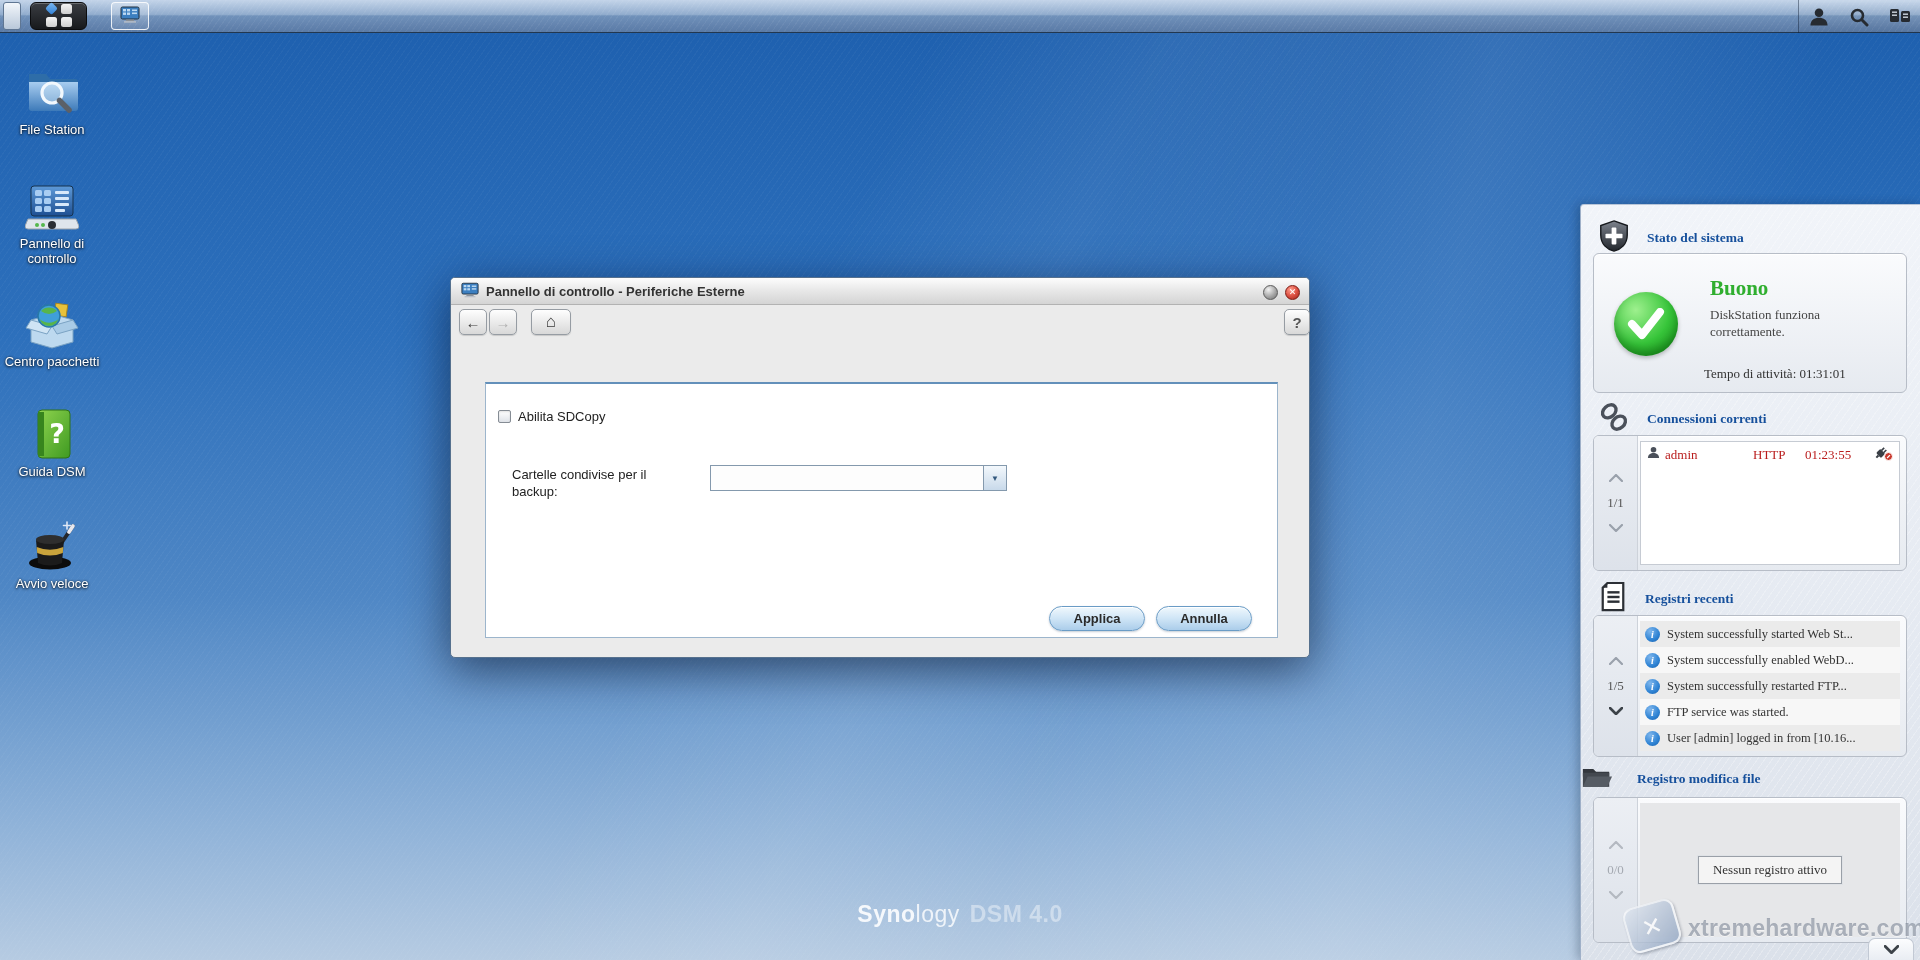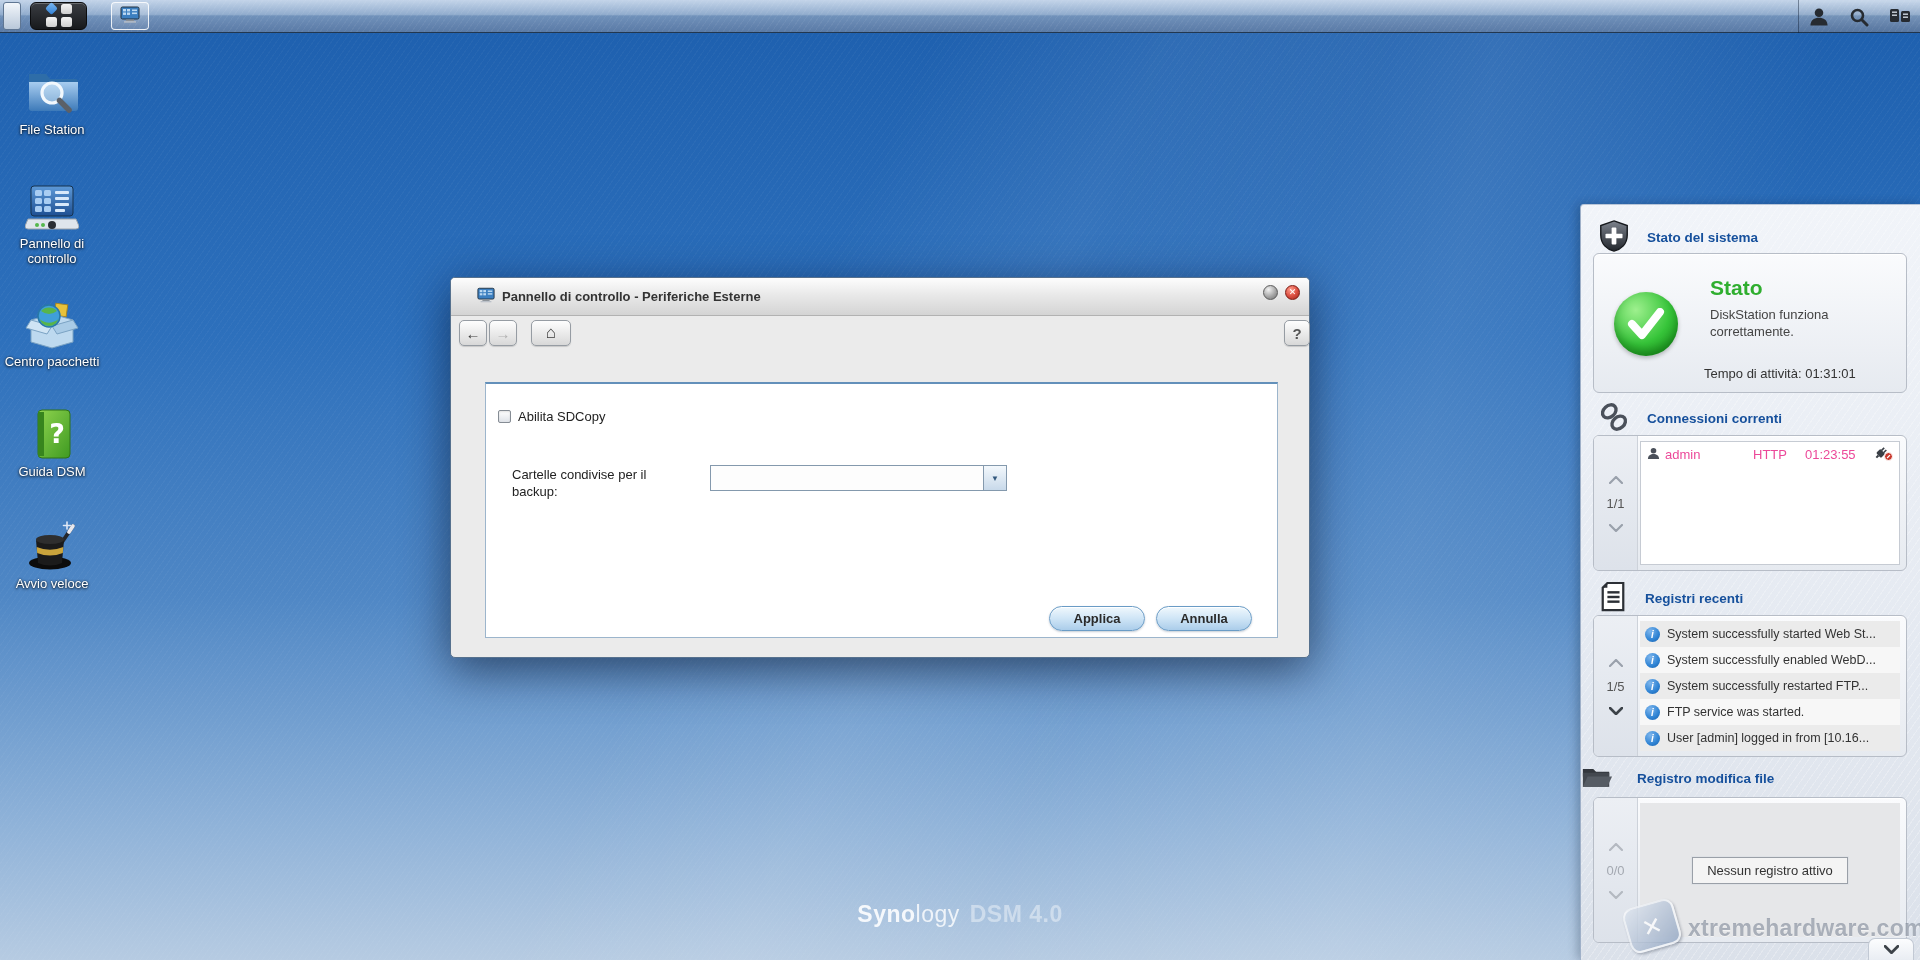--- a/index.html
+++ b/index.html
@@ -40,23 +40,23 @@
 
   
   .dicon { position:absolute; left:4px; width:96px; text-align:center; cursor:pointer; }
   .dicon .art { display:flex; justify-content:center; }
   .dicon .lbl { margin-top:4px; color:#fff; text-shadow:0 1px 3px rgba(0,0,0,0.85), 0 0 2px rgba(0,0,0,0.5); line-height:15px; }
 
   
   .win { position:absolute; left:450px; top:277px; width:860px; height:381px;
     background:#ebebeb; border:1px solid #56718e; border-radius:5px;
     box-shadow:0 12px 45px rgba(0,10,30,0.55); z-index:40; }
-  .win-titlebar { position:relative; height:38px; border-radius:4px 4px 0 0;
+  .win-titlebar { position:relative; height:27px; border-radius:4px 4px 0 0;
     background:linear-gradient(180deg,#fdfdfd 0%, #e9e9e9 45%, #d4d4d4 100%);
-    border-bottom:1px solid #b2b2b2; display:flex; align-items:center; padding:0 26px; }
+    border-bottom:1px solid #b2b2b2; display:flex; align-items:center; padding:0 10px; }
   .win-title { font-weight:bold; color:#333; margin-left:7px; }
   .sphere { position:absolute; top:7px; width:15px; height:15px; border-radius:50%; cursor:pointer; }
   .sphere.gray { left:812px; background:radial-gradient(circle at 35% 28%, #f2f2f2, #a6a6a6 55%, #6e6e6e); border:1px solid #5c5c5c; }
   .sphere.red { left:834px; background:radial-gradient(circle at 35% 28%, #ff9d8d, #dd5244 50%, #9e2218); border:1px solid #7e1a12;
     color:#fff; font-size:9px; font-weight:bold; text-align:center; line-height:13px; }
   .win-toolbar { position:relative; height:40px; }
   .nav-btn { position:absolute; top:4px; height:26px; border:1px solid #969ca3; border-radius:5px;
     background:linear-gradient(180deg,#fefefe,#d8d8d8); display:flex; align-items:center; justify-content:center;
     font-size:15px; font-weight:bold; color:#3a3a3a; cursor:pointer; box-shadow:0 1px 1px rgba(0,0,0,0.15); }
   .nav-back { left:8px; width:28px; }
@@ -92,21 +92,21 @@
     border:1px solid #6a9cc6; background:linear-gradient(180deg,#f0f8fd 0%, #cfe5f6 50%, #abcdea 100%);
     color:#2a2a2a; display:flex; align-items:center; justify-content:center; cursor:pointer;
     box-shadow:0 1px 2px rgba(30,60,90,0.25), inset 0 1px 0 #fff;font-weight:bold; }
   .pbtn.apply { left:563px; } .pbtn.cancel { left:670px; }
 
   
   .sidebar { position:absolute; left:1580px; top:204px; width:340px; height:756px; z-index:30;
     background: repeating-linear-gradient(125deg, rgba(255,255,255,0.25) 0 1px, transparent 1px 6px),
                 linear-gradient(180deg,#f1f4f9 0%, #e4e9f1 60%, #dbe1ea 100%);
     border-left:1px solid #9fb0c8; border-top:1px solid #b9c6d8; border-radius:4px 0 0 0;
-    box-shadow:-3px 0 10px rgba(0,20,40,0.25); }
+    box-shadow:-3px 0 10px rgba(0,20,40,0.25);font-family:Liberation Serif, serif; }
   .sb-h { position:absolute; display:flex; align-items:center; }
   .sb-h .ttl { font-weight:bold; color:#16509c; font-size:13.5px; }
   .sb-card { position:absolute; left:12px; width:314px; border:1px solid #b7bdc7; border-radius:6px;
     background:linear-gradient(180deg,#fafbfd,#e6eaf0); box-shadow:inset 0 1px 0 #fff; }
 
   .green-ball { position:absolute; left:20px; top:38px; width:64px; height:64px; border-radius:50%;
     background:radial-gradient(circle at 34% 28%, #9ef08e, #37c53a 55%, #128a15);
     box-shadow:inset 0 -6px 10px rgba(0,60,0,0.35), 0 2px 4px rgba(0,0,0,0.25);
     display:flex; align-items:center; justify-content:center; }
   .green-ball svg { margin-top:2px; }
@@ -114,21 +114,21 @@
   .status-desc { position:absolute; left:116px; top:52px; width:178px; color:#444; line-height:17px; }
   .uptime { position:absolute; left:110px; top:112px; color:#333; }
 
   .pager { position:absolute; left:0; top:0; bottom:0; width:44px; border-right:1px solid #cdd2da;
     background:linear-gradient(180deg,#eceff4,#dde2ea); border-radius:5px 0 0 5px;
     display:flex; flex-direction:column; align-items:center; justify-content:center; gap:9px; }
   .pager .pg { color:#555; }
   .pager.dim .pg { color:#a4a9b1; }
   .listbox { position:absolute; left:46px; top:5px; right:6px; bottom:5px; background:#fff;
     border:1px solid #c6cbd3; }
-  .conn-row { display:flex; align-items:center; height:25px; padding:0 6px; color:#ec4899; background:#fff; }
+  .conn-row { display:flex; align-items:center; height:25px; padding:0 6px; color:#b91c1c; background:#fff; }
   .conn-row .u { margin-left:5px; width:88px; }
   .conn-row .p { width:52px; }
   .conn-row .t { flex:1; }
   .log-list { position:absolute; left:46px; top:5px; right:6px; bottom:5px; background:#f4f4f4; }
   .log-row { display:flex; align-items:center; height:26px; padding:0 5px; color:#333; font-size:12.5px; }
   .log-row:nth-child(odd) { background:#ebebeb; } .log-row:nth-child(even) { background:#f7f7f7; }
   .log-row .txt { margin-left:7px; white-space:nowrap; overflow:hidden; }
   .info-ic { flex:0 0 15px; width:15px; height:15px; border-radius:50%;
     background:radial-gradient(circle at 35% 28%, #7fb6ec, #2e83d4 60%, #1b5ea6);
     color:#fff; font-size:10px; font-weight:bold; font-style:italic; text-align:center; line-height:15px; }
@@ -378,21 +378,21 @@
           </svg>
       </span>
       <span class="ttl">Stato del sistema</span>
     </div>
     <div class="sb-card" style="top:48px; height:140px;">
       <div class="green-ball">
         <svg width="40" height="34" viewBox="0 0 40 34">
             <polyline points="6,16 16,27 34,4" fill="none" stroke="#fff" stroke-width="8" stroke-linecap="round" stroke-linejoin="round"></polyline>
           </svg>
       </div>
-      <div class="status-word">Stato</div>
+      <div class="status-word">Buono</div>
       <div class="status-desc">DiskStation funziona correttamente.</div>
       <div class="uptime">Tempo di attività: 01:31:01</div>
     </div>
 
     <div class="sb-h" style="left:17px; top:196px; gap:17px;">
       <span>
         <svg width="32" height="32" viewBox="0 0 34 34">
             <g fill="none" stroke="#4a505a" stroke-width="3.6">
               <ellipse cx="12" cy="11" rx="8" ry="6" transform="rotate(-42 12 11)"></ellipse>
               <ellipse cx="22" cy="23" rx="8" ry="6" transform="rotate(-42 22 23)"></ellipse>

